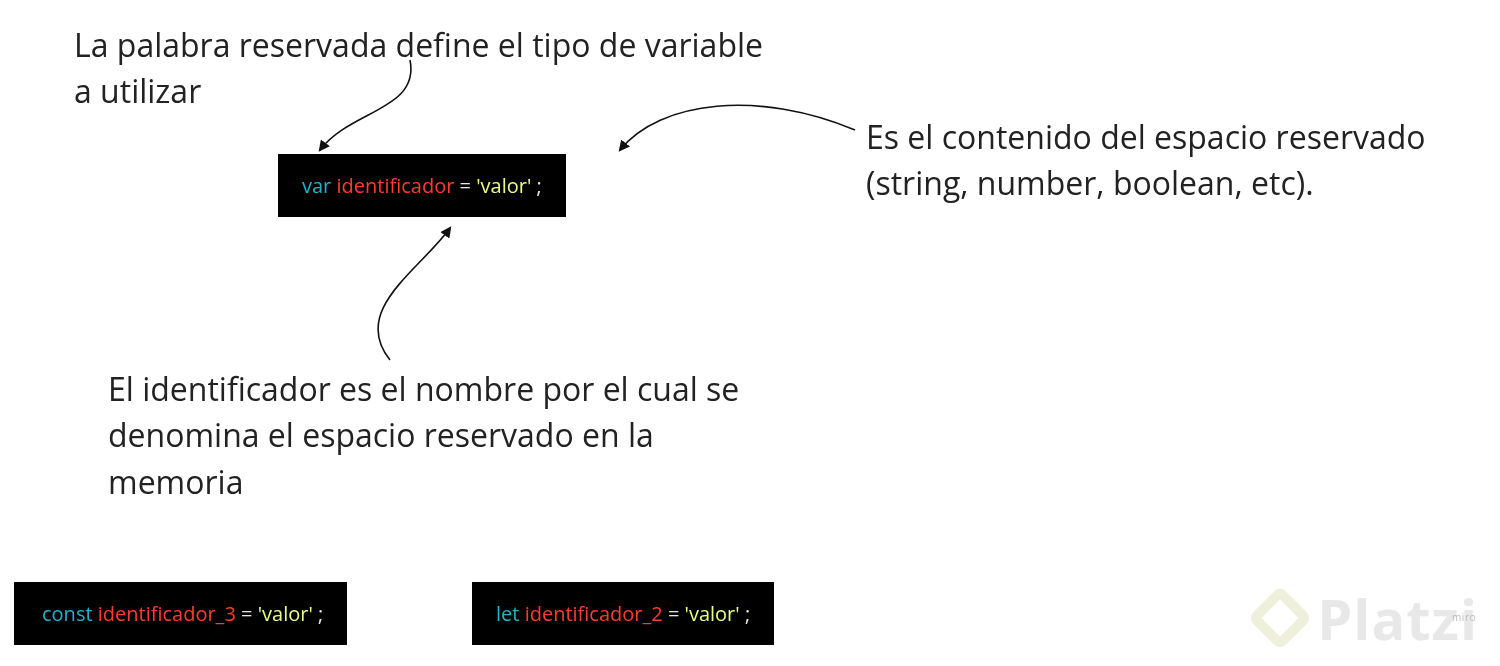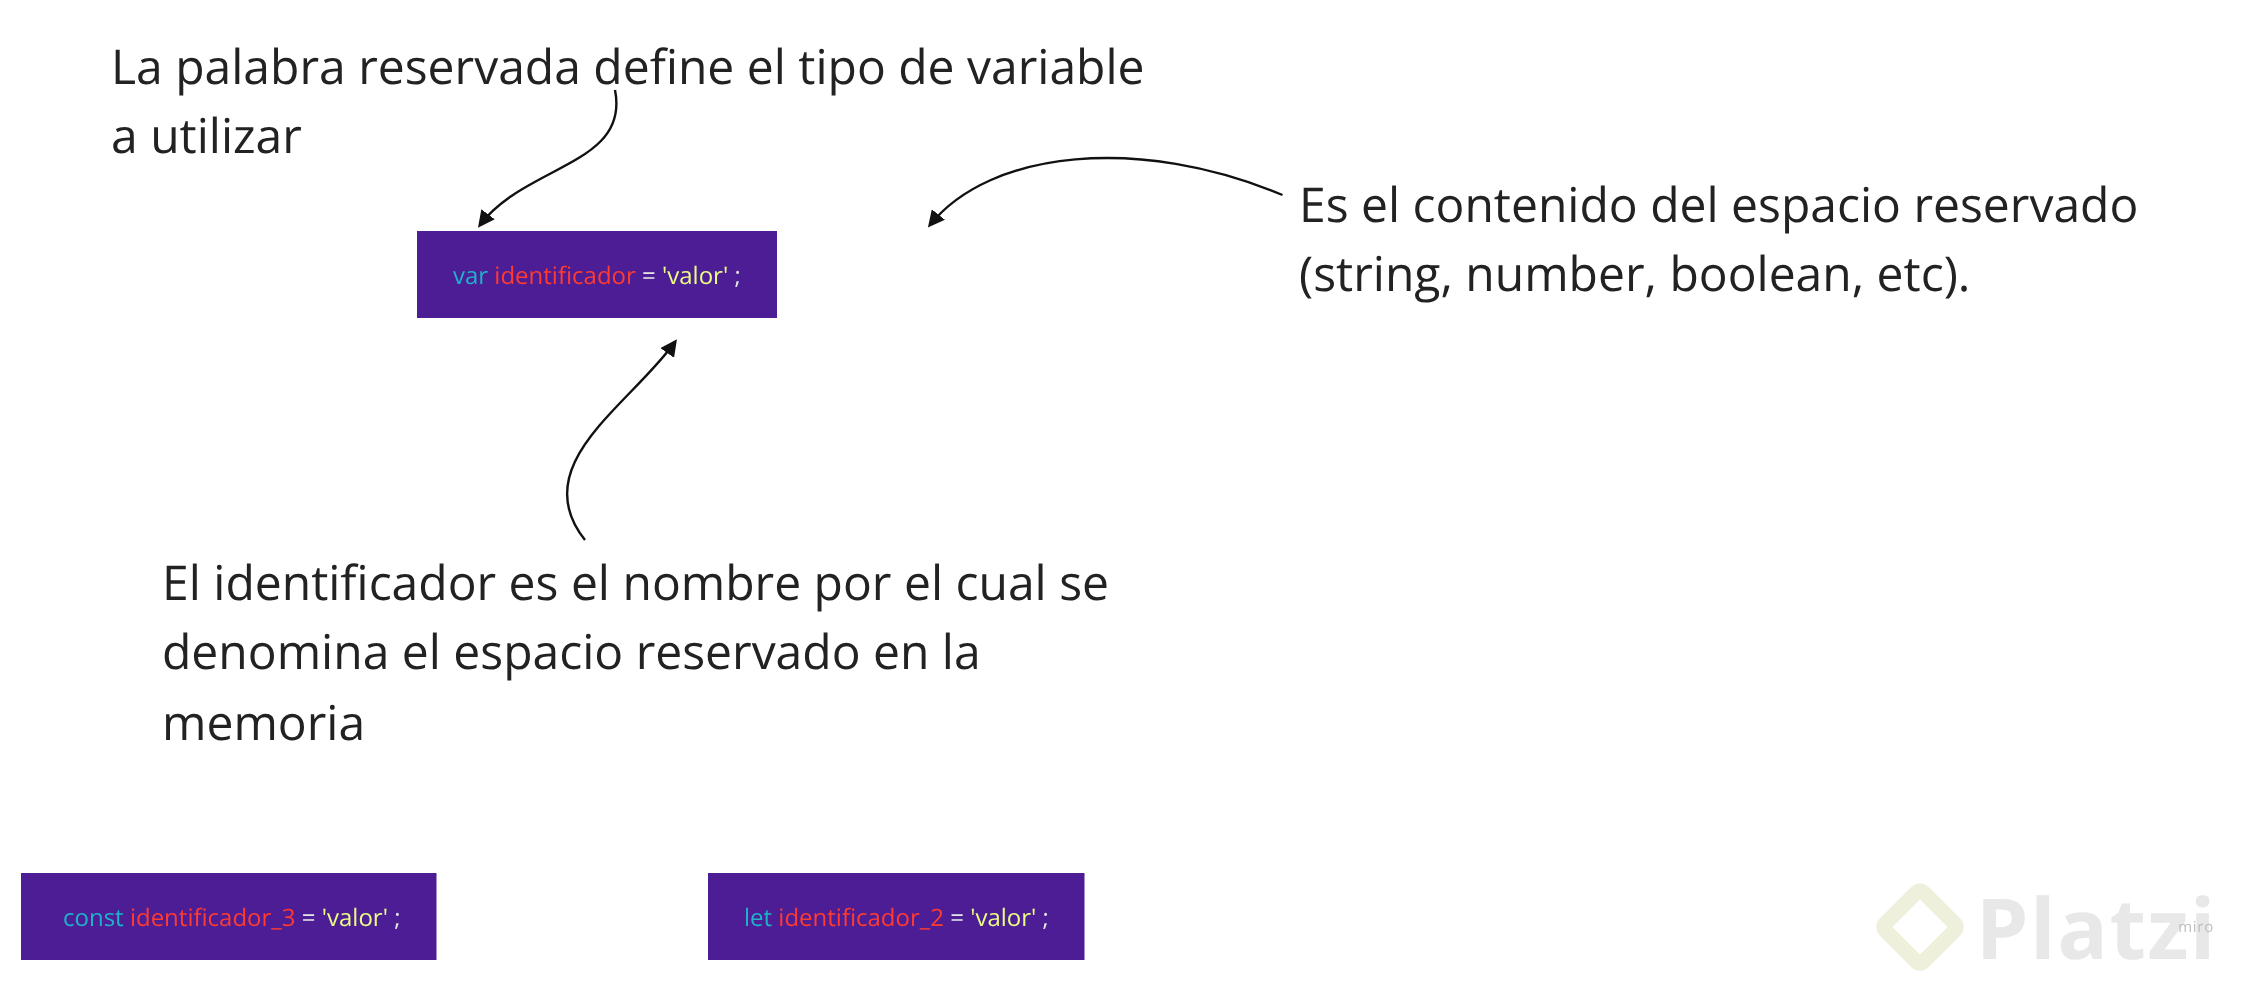--- a/index.html
+++ b/index.html
@@ -12,24 +12,24 @@
     overflow: hidden;
   }
   .label {
     position: absolute;
     color: #222;
     font-size: 32px;
     line-height: 1.45;
   }
   .codebox {
     position: absolute;
-    background: #4c1d95;
+    background: #000000;
     color: #e6e6e6;
     font-family: "Open Sans", "Segoe UI", Arial, sans-serif;
-    font-size: 16px;
+    font-size: 20px;
     padding: 18px 24px;
     white-space: nowrap;
   }
   .tok-kw   { color: #1fb3c9; }
   .tok-id   { color: #ff3b30; }
   .tok-op   { color: #e6e6e6; }
   .tok-str  { color: #eafc83; }
   .tok-punc { color: #e6e6e6; }
   .arrow-svg { position: absolute; overflow: visible; }
   .watermark {

